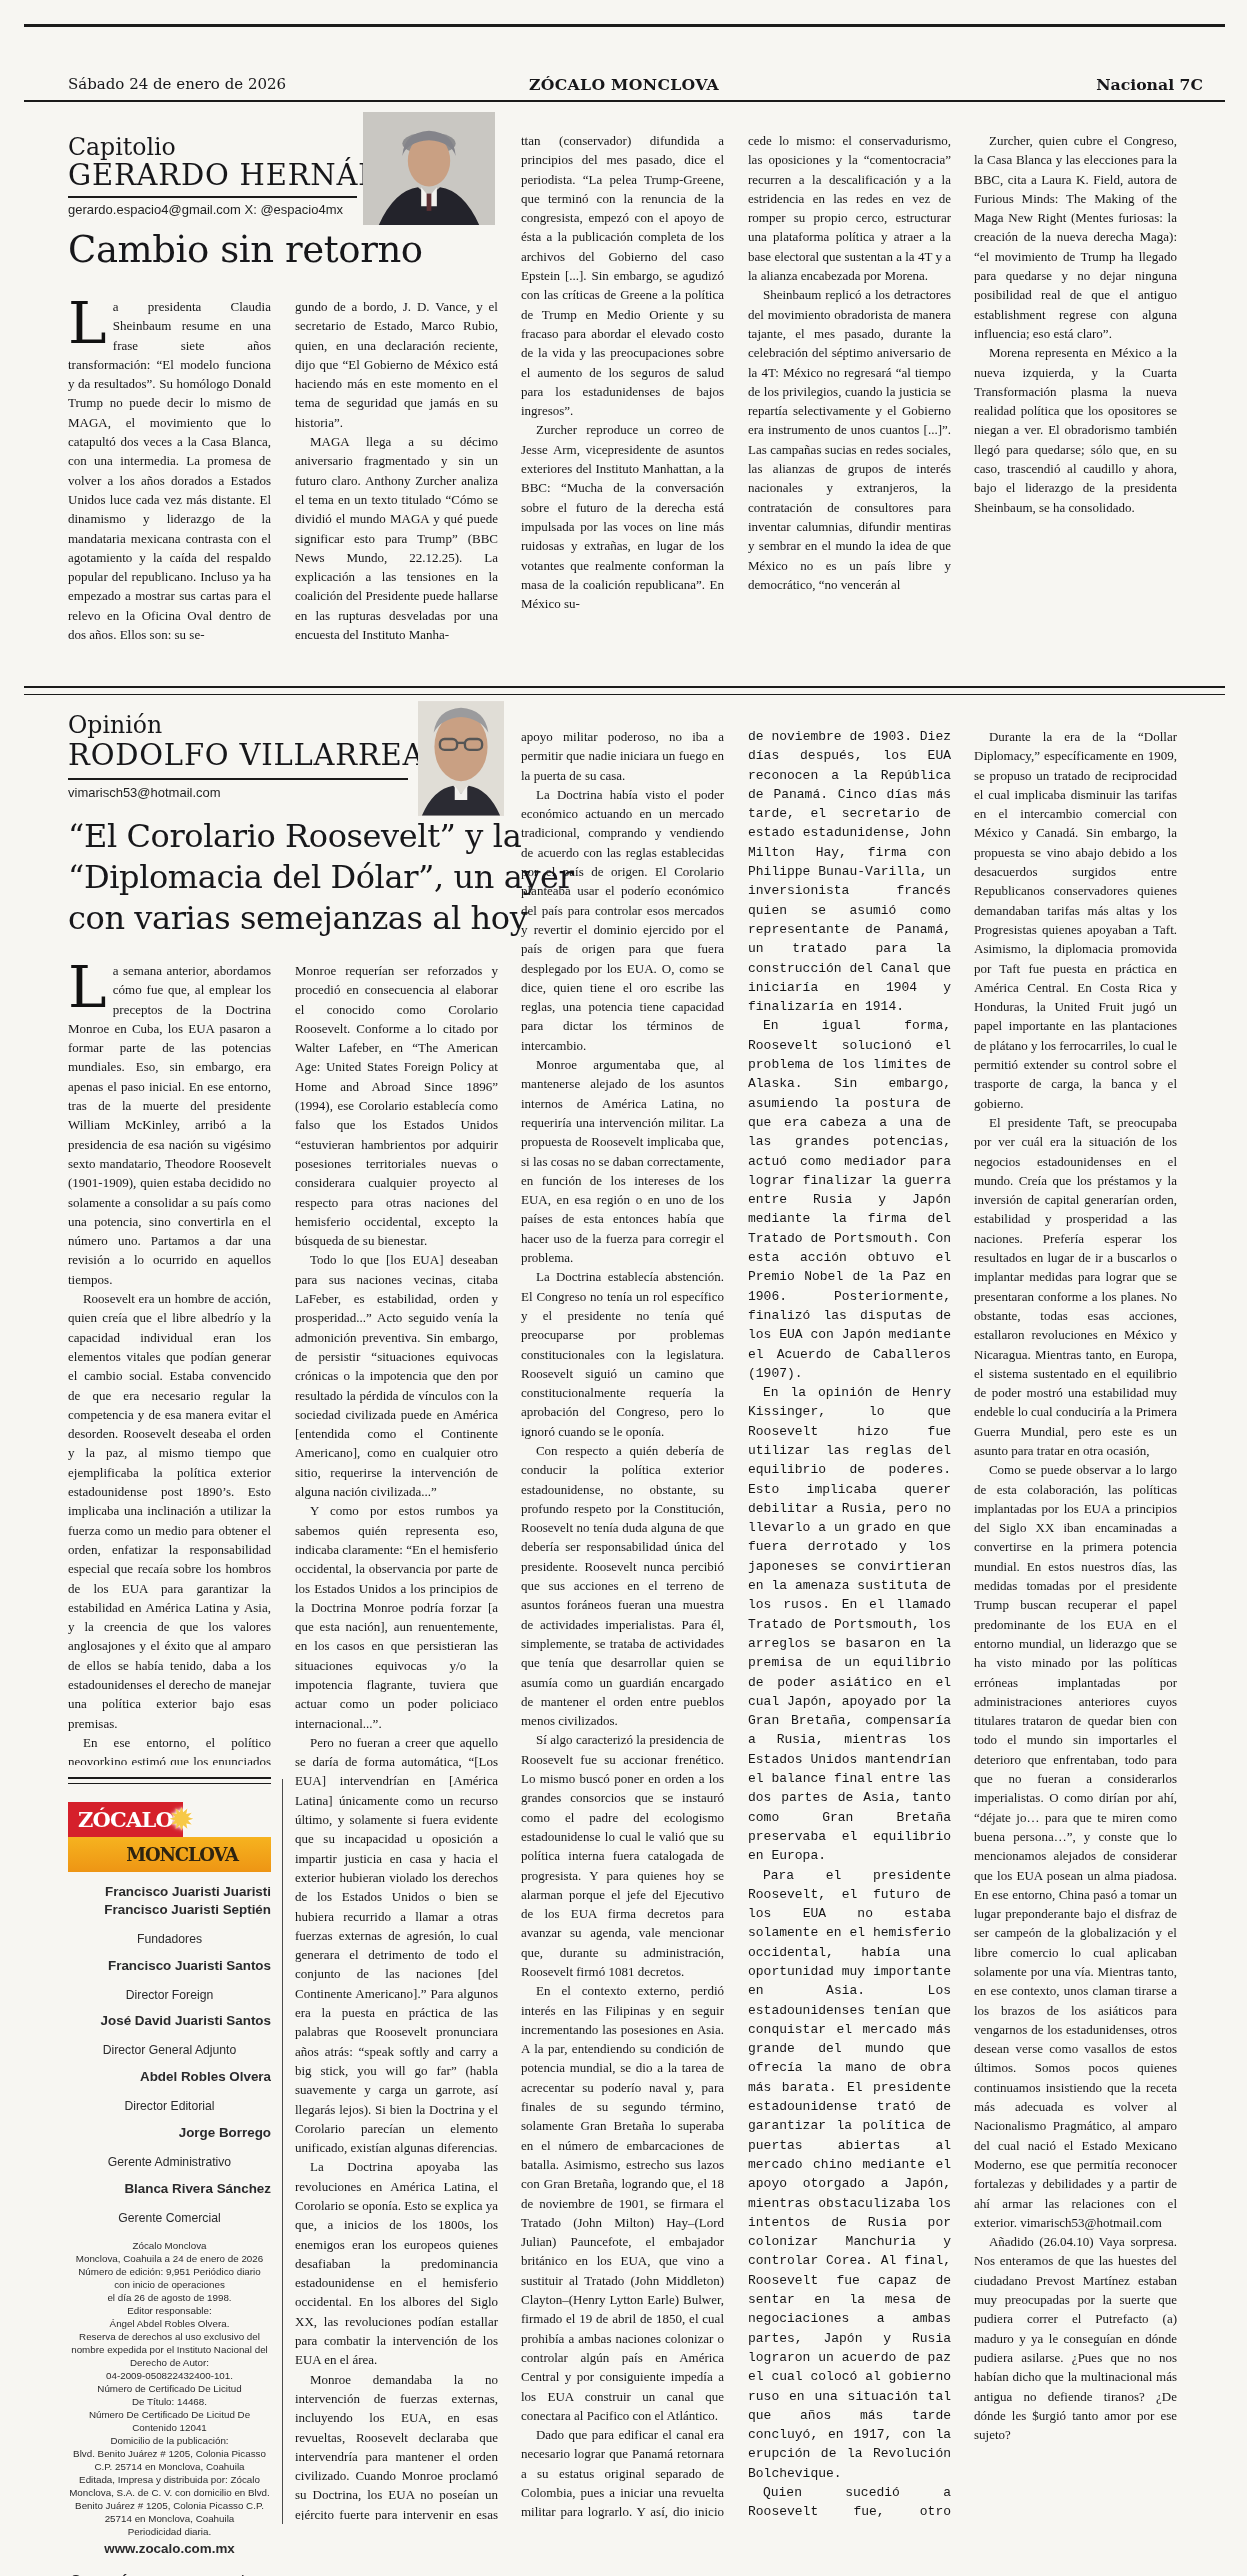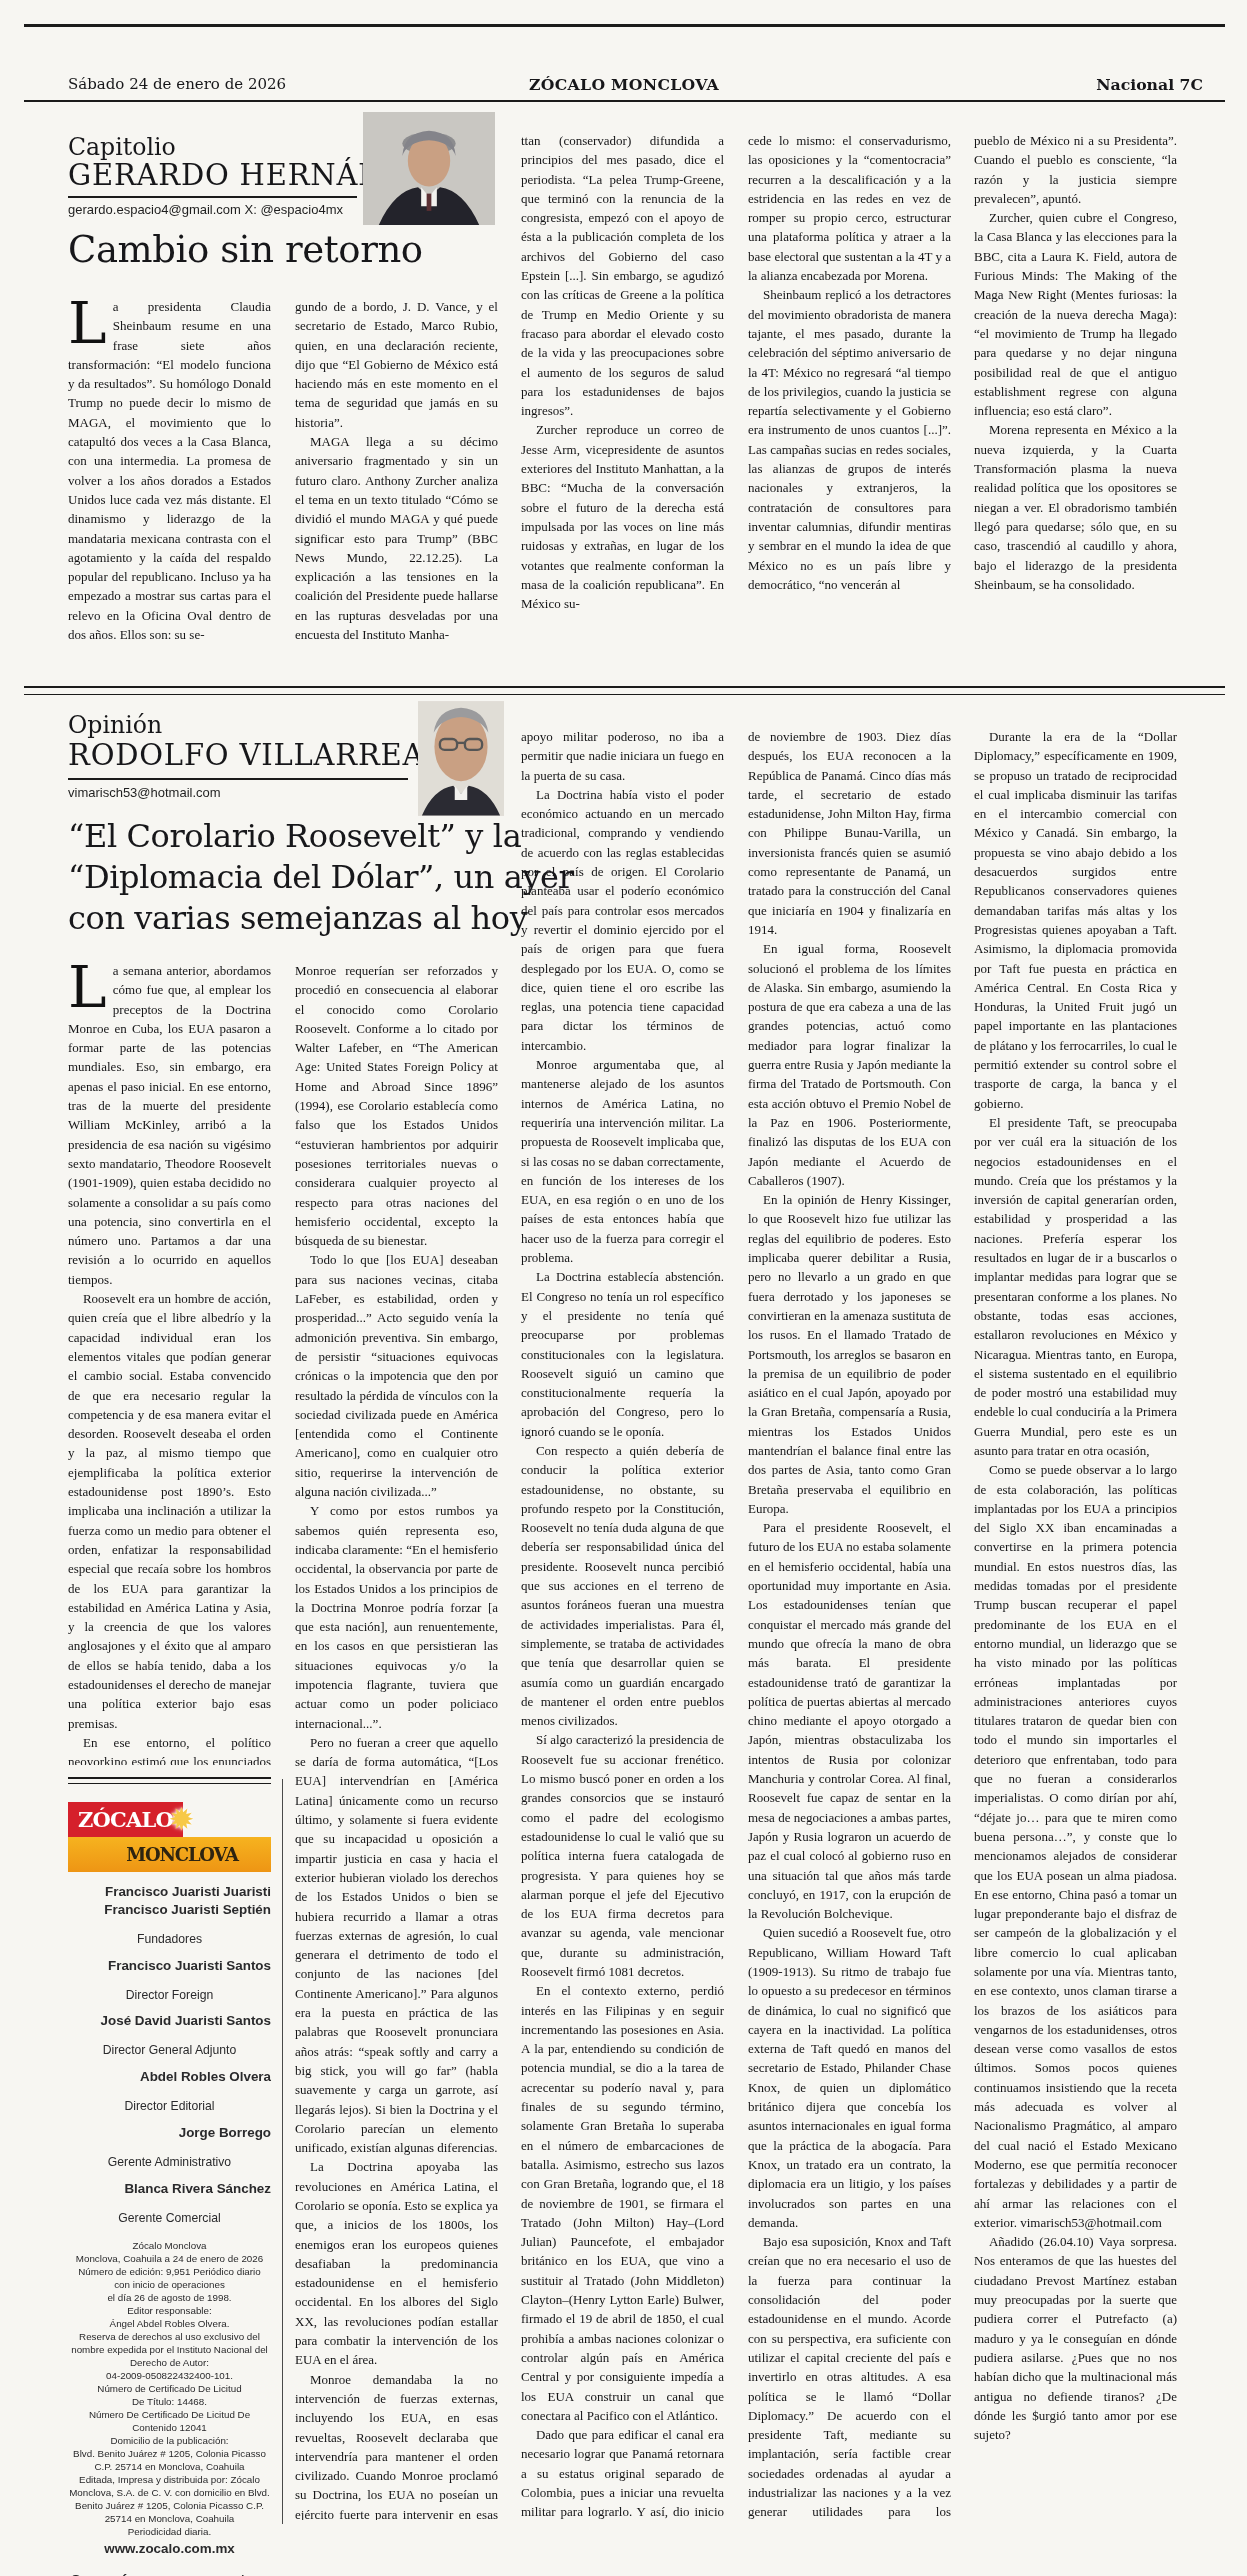--- a/index.html
+++ b/index.html
@@ -86,21 +86,20 @@
     </div>
   <div class="col" style="left:521px;top:131px;height:528px;">
       <p class="cont">ttan (conservador) difundida a principios del mes pasado, dice el periodista. “La pelea Trump-Greene, que terminó con la renuncia de la congresista, empezó con el apoyo de ésta a la publicación completa de los archivos del Gobierno del caso Epstein [...]. Sin embargo, se agudizó con las críticas de Greene a la política de Trump en Medio Oriente y su fracaso para abordar el elevado costo de la vida y las preocupaciones sobre el aumento de los seguros de salud para los estadunidenses de bajos ingresos”.</p>
       <p>Zurcher reproduce un correo de Jesse Arm, vicepresidente de asuntos exteriores del Instituto Manhattan, a la BBC: “Mucha de la conversación sobre el futuro de la derecha está impulsada por las voces on line más ruidosas y extrañas, en lugar de los votantes que realmente conforman la masa de la coalición republicana”. En México su-</p>
     </div>
   <div class="col" style="left:748px;top:131px;height:528px;">
       <p class="cont">cede lo mismo: el conservadurismo, las oposiciones y la “comentocracia” recurren a la descalificación y a la estridencia en las redes en vez de romper su propio cerco, estructurar una plataforma política y atraer a la base electoral que sustentan a la 4T y a la alianza encabezada por Morena.</p>
       <p>Sheinbaum replicó a los detractores del movimiento obradorista de manera tajante, el mes pasado, durante la celebración del séptimo aniversario de la 4T: México no regresará “al tiempo de los privilegios, cuando la justicia se repartía selectivamente y el Gobierno era instrumento de unos cuantos [...]”. Las campañas sucias en redes sociales, las alianzas de grupos de interés nacionales y extranjeros, la contratación de consultores para inventar calumnias, difundir mentiras y sembrar en el mundo la idea de que México no es un país libre y democrático, “no vencerán al</p>
     </div>
   <div class="col" style="left:974px;top:131px;height:528px;">
-      <p class="cont">pueblo de México ni a su Presidenta”. Cuando el pueblo es consciente, “la razón y la justicia siempre prevalecen”, apuntó.</p>
       <p>Zurcher, quien cubre el Congreso, la Casa Blanca y las elecciones para la BBC, cita a Laura K. Field, autora de Furious Minds: The Making of the Maga New Right (Mentes furiosas: la creación de la nueva derecha Maga): “el movimiento de Trump ha llegado para quedarse y no dejar ninguna posibilidad real de que el antiguo establishment regrese con alguna influencia; eso está claro”.</p>
       <p>Morena representa en México a la nueva izquierda, y la Cuarta Transformación plasma la nueva realidad política que los opositores se niegan a ver. El obradorismo también llegó para quedarse; sólo que, en su caso, trascendió al caudillo y ahora, bajo el liderazgo de la presidenta Sheinbaum, se ha consolidado.</p>
     </div>
 
   <div class="rule" style="left:23.6px;top:686px;width:1201px;height:2.4px;"></div>
   <div class="rule thin" style="left:23.6px;top:694px;width:1201px;"></div>
 
   <div class="abs kicker" style="left:68px;top:712px;">Opinión</div>
   <div class="abs author" style="left:68px;top:739px;">RODOLFO VILLARREAL</div>
   <div class="rule" style="left:68px;top:778px;width:340px;height:1.6px;"></div>
@@ -137,21 +136,21 @@
   <div class="col" style="left:521px;top:727px;height:1793px;">
       <p class="cont">apoyo militar poderoso, no iba a permitir que nadie iniciara un fuego en la puerta de su casa.</p>
       <p>La Doctrina había visto el poder económico actuando en un mercado tradicional, comprando y vendiendo de acuerdo con las reglas establecidas por el país de origen. El Corolario planteaba usar el poderío económico del país para controlar esos mercados y revertir el dominio ejercido por el país de origen para que fuera desplegado por los EUA. O, como se dice, quien tiene el oro escribe las reglas, una potencia tiene capacidad para dictar los términos de intercambio.</p>
       <p>Monroe argumentaba que, al mantenerse alejado de los asuntos internos de América Latina, no requeriría una intervención militar. La propuesta de Roosevelt implicaba que, si las cosas no se daban correctamente, en función de los intereses de los EUA, en esa región o en uno de los países de esta entonces había que hacer uso de la fuerza para corregir el problema.</p>
       <p>La Doctrina establecía abstención. El Congreso no tenía un rol específico y el presidente no tenía qué preocuparse por problemas constitucionales con la legislatura. Roosevelt siguió un camino que constitucionalmente requería la aprobación del Congreso, pero lo ignoró cuando se le oponía.</p>
       <p>Con respecto a quién debería de conducir la política exterior estadounidense, no obstante, su profundo respeto por la Constitución, Roosevelt no tenía duda alguna de que debería ser responsabilidad única del presidente. Roosevelt nunca percibió que sus acciones en el terreno de asuntos foráneos fueran una muestra de actividades imperialistas. Para él, simplemente, se trataba de actividades que tenía que desarrollar quien se asumía como un guardián encargado de mantener el orden entre pueblos menos civilizados.</p>
       <p>Sí algo caracterizó la presidencia de Roosevelt fue su accionar frenético. Lo mismo buscó poner en orden a los grandes consorcios que se instauró como el padre del ecologismo estadounidense lo cual le valió que su política interna fuera catalogada de progresista. Y para quienes hoy se alarman porque el jefe del Ejecutivo de los EUA firma decretos para avanzar su agenda, vale mencionar que, durante su administración, Roosevelt firmó 1081 decretos.</p>
       <p>En el contexto externo, perdió interés en las Filipinas y en seguir incrementando las posesiones en Asia. A la par, entendiendo su condición de potencia mundial, se dio a la tarea de acrecentar su poderío naval y, para finales de su segundo término, solamente Gran Bretaña lo superaba en el número de embarcaciones de batalla. Asimismo, estrecho sus lazos con Gran Bretaña, logrando que, el 18 de noviembre de 1901, se firmara el Tratado (John Milton) Hay–(Lord Julian) Pauncefote, el embajador británico en los EUA, que vino a sustituir al Tratado (John Middleton) Clayton–(Henry Lytton Earle) Bulwer, firmado el 19 de abril de 1850, el cual prohibía a ambas naciones colonizar o controlar algún país en América Central y por consiguiente impedía a los EUA construir un canal que conectara al Pacifico con el Atlántico.</p>
       <p>Dado que para edificar el canal era necesario lograr que Panamá retornara a su estatus original separado de Colombia, pues a iniciar una revuelta militar para lograrlo. Y así, dio inicio la Guerra de los Mil Días que concluyó el 3</p>
     </div>
-  <div class="col" style="left:748px;top:727px;height:1793px;">
+  <div class="col" style="left:748px;top:727px;height:1793px;font-family:Liberation Mono, monospace;">
       <p class="cont">de noviembre de 1903. Diez días después, los EUA reconocen a la República de Panamá. Cinco días más tarde, el secretario de estado estadunidense, John Milton Hay, firma con Philippe Bunau-Varilla, un inversionista francés quien se asumió como representante de Panamá, un tratado para la construcción del Canal que iniciaría en 1904 y finalizaría en 1914.</p>
       <p>En igual forma, Roosevelt solucionó el problema de los límites de Alaska. Sin embargo, asumiendo la postura de que era cabeza a una de las grandes potencias, actuó como mediador para lograr finalizar la guerra entre Rusia y Japón mediante la firma del Tratado de Portsmouth. Con esta acción obtuvo el Premio Nobel de la Paz en 1906. Posteriormente, finalizó las disputas de los EUA con Japón mediante el Acuerdo de Caballeros (1907).</p>
       <p>En la opinión de Henry Kissinger, lo que Roosevelt hizo fue utilizar las reglas del equilibrio de poderes. Esto implicaba querer debilitar a Rusia, pero no llevarlo a un grado en que fuera derrotado y los japoneses se convirtieran en la amenaza sustituta de los rusos. En el llamado Tratado de Portsmouth, los arreglos se basaron en la premisa de un equilibrio de poder asiático en el cual Japón, apoyado por la Gran Bretaña, compensaría a Rusia, mientras los Estados Unidos mantendrían el balance final entre las dos partes de Asia, tanto como Gran Bretaña preservaba el equilibrio en Europa.</p>
       <p>Para el presidente Roosevelt, el futuro de los EUA no estaba solamente en el hemisferio occidental, había una oportunidad muy importante en Asia. Los estadounidenses tenían que conquistar el mercado más grande del mundo que ofrecía la mano de obra más barata. El presidente estadounidense trató de garantizar la política de puertas abiertas al mercado chino mediante el apoyo otorgado a Japón, mientras obstaculizaba los intentos de Rusia por colonizar Manchuria y controlar Corea. Al final, Roosevelt fue capaz de sentar en la mesa de negociaciones a ambas partes, Japón y Rusia lograron un acuerdo de paz el cual colocó al gobierno ruso en una situación tal que años más tarde concluyó, en 1917, con la erupción de la Revolución Bolchevique.</p>
       <p>Quien sucedió a Roosevelt fue, otro Republicano, William Howard Taft (1909-1913). Su ritmo de trabajo fue lo opuesto a su predecesor en términos de dinámica, lo cual no significó que cayera en la inactividad. La política externa de Taft quedó en manos del secretario de Estado, Philander Chase Knox, de quien un diplomático británico dijera que concebía los asuntos internacionales en igual forma que la práctica de la abogacía. Para Knox, un tratado era un contrato, la diplomacia era un litigio, y los países involucrados son partes en una demanda.</p>
       <p>Bajo esa suposición, Knox and Taft creían que no era necesario el uso de la fuerza para continuar la consolidación del poder estadounidense en el mundo. Acorde con su perspectiva, era suficiente con utilizar el capital creciente del país e invertirlo en otras altitudes. A esa política se le llamó “Dollar Diplomacy.” De acuerdo con el presidente Taft, mediante su implantación, sería factible crear sociedades ordenadas al ayudar a industrializar las naciones y a la vez generar utilidades para los inversionistas estadounidenses. La realidad habría de hacerle ver que</p>
     </div>
   <div class="col" style="left:974px;top:727px;height:1793px;">
       <p>Durante la era de la “Dollar Diplomacy,” específicamente en 1909, se propuso un tratado de reciprocidad el cual implicaba disminuir las tarifas en el intercambio comercial con México y Canadá. Sin embargo, la propuesta se vino abajo debido a los desacuerdos surgidos entre Republicanos conservadores quienes demandaban tarifas más altas y los Progresistas quienes apoyaban a Taft. Asimismo, la diplomacia promovida por Taft fue puesta en práctica en América Central. En Costa Rica y Honduras, la United Fruit jugó un papel importante en las plantaciones de plátano y los ferrocarriles, lo cual le permitió extender su control sobre el trasporte de carga, la banca y el gobierno.</p>
       <p>El presidente Taft, se preocupaba por ver cuál era la situación de los negocios estadounidenses en el mundo. Creía que los préstamos y la inversión de capital generarían orden, estabilidad y prosperidad a las naciones. Prefería esperar los resultados en lugar de ir a buscarlos o implantar medidas para lograr que se presentaran conforme a los planes. No obstante, todas esas acciones, estallaron revoluciones en México y Nicaragua. Mientras tanto, en Europa, el sistema sustentado en el equilibrio de poder mostró una estabilidad muy endeble lo cual conduciría a la Primera Guerra Mundial, pero este es un asunto para tratar en otra ocasión,</p>

